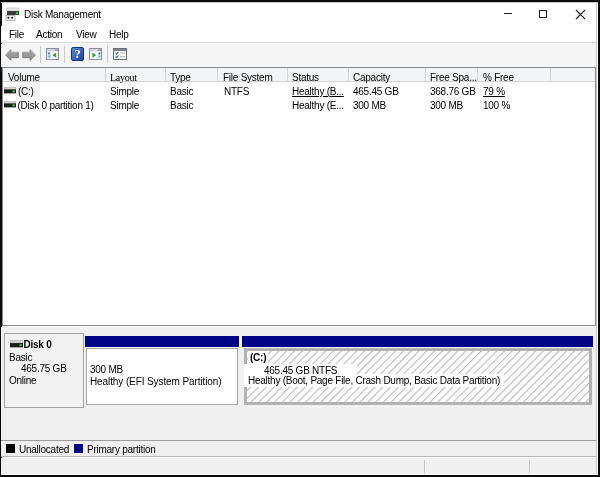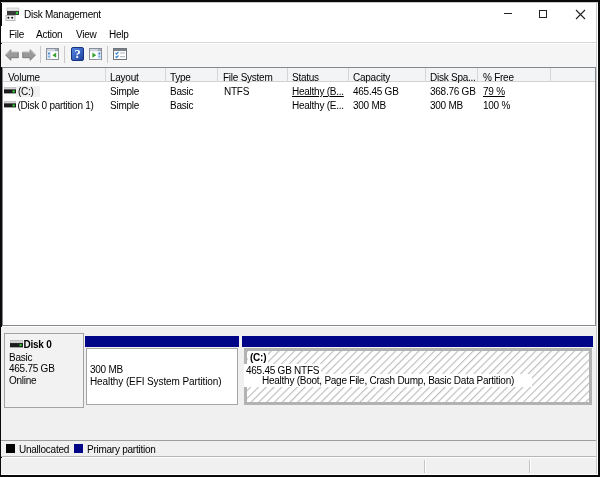--- a/index.html
+++ b/index.html
@@ -96,26 +96,26 @@
   <path d="M2.5 4.8 l1 1.2 l2 -2" stroke="#3c86d2" stroke-width="1.2" fill="none"></path>
   <path d="M2.5 8.3 l1 1.2 l2 -2" stroke="#3c86d2" stroke-width="1.2" fill="none"></path>
   <rect x="7" y="4.4" width="5" height="1.2" fill="#b9bdc4"></rect>
   <rect x="7" y="8" width="5" height="1.2" fill="#b9bdc4"></rect>
 </svg>
 
 <div class="abs" style="left:2px;top:67px;width:594px;height:259px;background:#fff;border:1px solid #83898f;"></div>
 
 <div class="abs" style="left:3px;top:68px;width:592px;height:14px;background:#f3f4f5;border-bottom:1px solid #d2d2d2;"></div>
 <div class="abs" style="left:8px;top:70.5px;">Volume</div>
-<div class="abs" style="left:110px;top:70.5px;">Layout</div>
+<div class="abs" style="left:110px;top:70.5px;font-family:Liberation Serif, serif;">Layout</div>
 <div class="abs" style="left:170px;top:70.5px;">Type</div>
 <div class="abs" style="left:223px;top:70.5px;">File System</div>
 <div class="abs" style="left:292px;top:70.5px;">Status</div>
 <div class="abs" style="left:353px;top:70.5px;">Capacity</div>
-<div class="abs" style="left:430px;top:70.5px;">Disk Spa...</div>
+<div class="abs" style="left:430px;top:70.5px;">Free Spa...</div>
 <div class="abs" style="left:483px;top:70.5px;text-align:right;">% Free</div>
 <div class="abs" style="left:105px;top:68px;width:1px;height:14px;background:#d5d5d5;"></div>
 <div class="abs" style="left:165px;top:68px;width:1px;height:14px;background:#d5d5d5;"></div>
 <div class="abs" style="left:217px;top:68px;width:1px;height:14px;background:#d5d5d5;"></div>
 <div class="abs" style="left:287px;top:68px;width:1px;height:14px;background:#d5d5d5;"></div>
 <div class="abs" style="left:348px;top:68px;width:1px;height:14px;background:#d5d5d5;"></div>
 <div class="abs" style="left:425px;top:68px;width:1px;height:14px;background:#d5d5d5;"></div>
 <div class="abs" style="left:477px;top:68px;width:1px;height:14px;background:#d5d5d5;"></div>
 <div class="abs" style="left:550px;top:68px;width:1px;height:14px;background:#d5d5d5;"></div>
 
@@ -150,42 +150,42 @@
 <div class="abs" style="left:1px;top:327px;width:595px;height:113px;background:#f0f0f0;"></div>
 
 <div class="abs" style="left:4px;top:333px;width:80px;height:75px;background:#f2f2f2;border:1px solid #a3a3a3;"></div>
 <svg class="abs" style="left:9.5px;top:339.5px;" width="13" height="8" viewBox="0 0 14 8">
   <rect x="0" y="0" width="14" height="3" fill="#d6d6d6" stroke="#9a9a9a" stroke-width="0.5"></rect>
   <rect x="0" y="3" width="14" height="4.6" fill="#1c1c1c"></rect>
   <circle cx="11.4" cy="5.2" r="1.3" fill="#2fd42f"></circle>
 </svg>
 <div class="abs" style="left:23.5px;top:338px;font-weight:bold;">Disk 0</div>
 <div class="abs" style="left:9px;top:351px;">Basic</div>
-<div class="abs" style="left:9px;top:362px;text-align:right;">465.75 GB</div>
+<div class="abs" style="left:21px;top:362px;text-align:right;">465.75 GB</div>
 <div class="abs" style="left:9px;top:374px;">Online</div>
 
 <div class="abs" style="left:85px;top:336px;width:154px;height:11px;background:#000487;"></div>
 <div class="abs" style="left:86px;top:348px;width:152px;height:57px;background:#fff;border:1px solid #a5a5a5;"></div>
 <div class="abs" style="left:90px;top:363px;">300 MB</div>
 <div class="abs" style="left:90px;top:375px;letter-spacing:-0.1px;">Healthy (EFI System Partition)</div>
 
 <div class="abs" style="left:242px;top:336px;width:351px;height:11px;background:#000487;"></div>
 <div class="abs" style="left:244px;top:348px;width:348px;height:57px;border:3px solid #b2b2b2;background:#fff;"></div>
 <svg class="abs" style="left:247px;top:351px;" width="342" height="51">
   <defs>
     <pattern id="hatch" width="5.5" height="5.5" patternUnits="userSpaceOnUse" patternTransform="rotate(-45)">
       <rect width="5.5" height="5.5" fill="#fff"></rect>
       <rect width="5.5" height="1.15" fill="#bdbdbd"></rect>
     </pattern>
   </defs>
   <rect width="342" height="51" fill="url(#hatch)"></rect>
 </svg>
 <div class="abs" style="left:248px;top:351px;font-weight:bold;background:#fff;padding:0 2px;">(C:)</div>
-<div class="abs" style="left:244px;top:364px;background:#fff;padding:0 2px;text-align:right;">465.45 GB NTFS</div>
-<div class="abs" style="left:244px;top:374px;background:#fff;padding:0 18px;">Healthy (Boot, Page File, Crash Dump, Basic Data Partition)</div>
+<div class="abs" style="left:244px;top:364px;background:#fff;padding:0 20px;text-align:right;">465.45 GB NTFS</div>
+<div class="abs" style="left:244px;top:374px;background:#fff;padding:0 4px;">Healthy (Boot, Page File, Crash Dump, Basic Data Partition)</div>
 
 <div class="abs" style="left:1px;top:440px;width:595px;height:17px;background:#f0f0f0;border-top:1px solid #9d9d9d;border-bottom:1px solid #b5b5b5;"></div>
 <div class="abs" style="left:6px;top:444px;width:9px;height:9px;background:#000;"></div>
 <div class="abs" style="left:19px;top:443px;">Unallocated</div>
 <div class="abs" style="left:74px;top:444px;width:9px;height:9px;background:#000487;"></div>
 <div class="abs" style="left:87px;top:443px;">Primary partition</div>
 
 <div class="abs" style="left:1px;top:458px;width:595px;height:16px;background:#f0f0f0;"></div>
 <div class="abs" style="left:424px;top:460px;width:1px;height:13px;background:#c4c4c4;"></div>
 <div class="abs" style="left:425px;top:460px;width:1px;height:13px;background:#fff;"></div>

